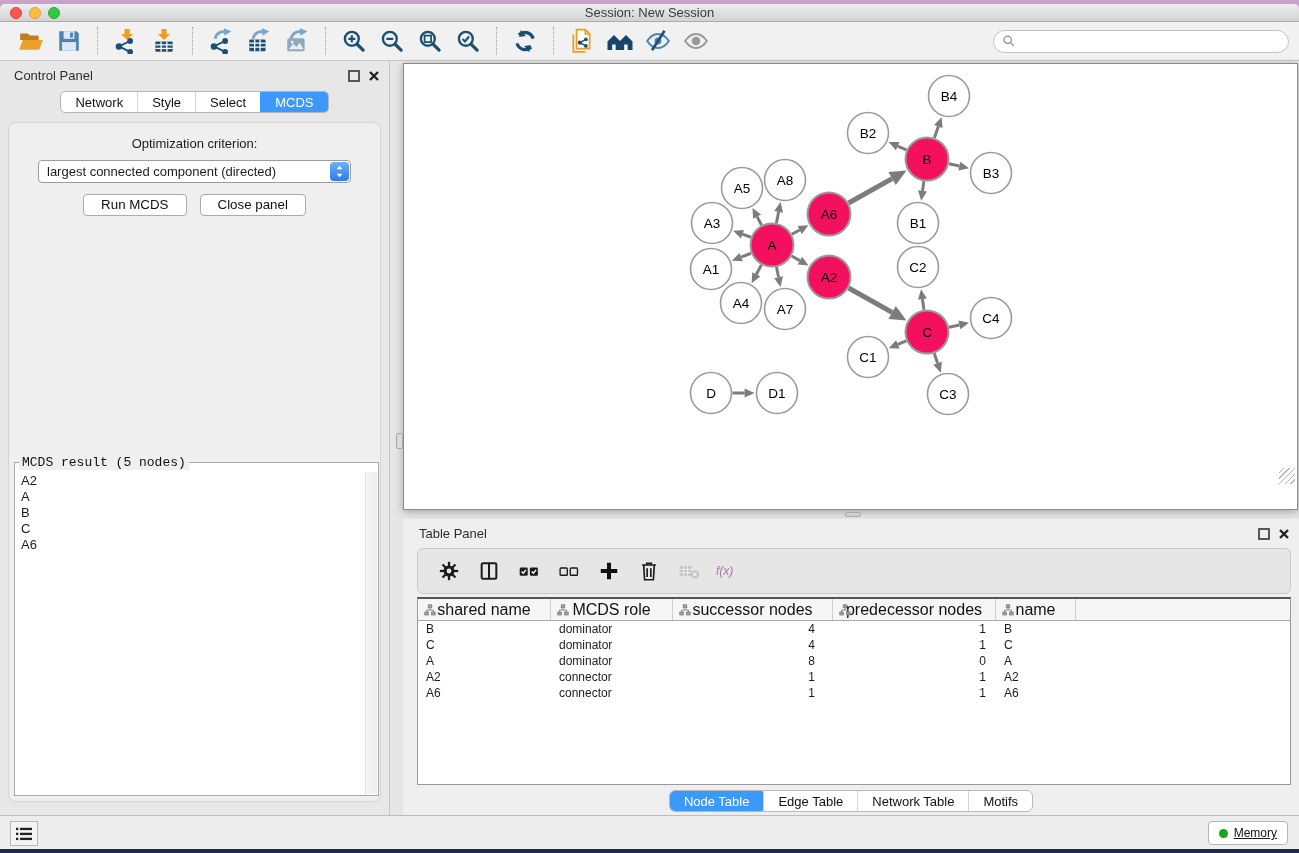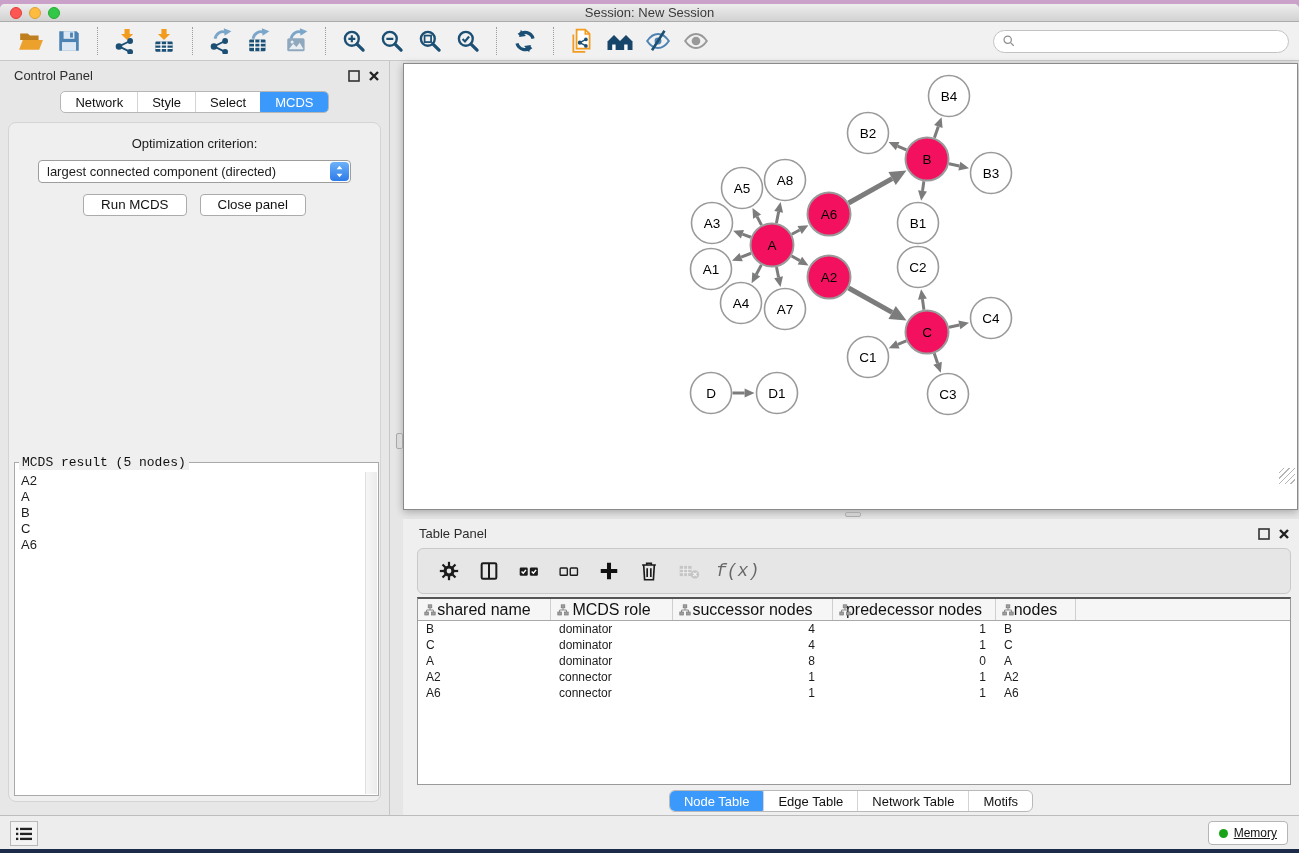--- a/index.html
+++ b/index.html
@@ -78,21 +78,21 @@
             border:1px solid #a8a8a8; border-radius:2px; }
   .hthumb { position:absolute; left:845px; top:508px; width:16px; height:5px; background:#cfcfcf;
             border:1px solid #ababab; border-radius:2px; }
 
   
   .tpanel { position:absolute; left:403px; top:515px; width:896px; height:296px; background:#efefef; }
   .tp-toolbar { position:absolute; left:14px; right:8px; top:29px; height:46px; background:#e6e6e6;
                 border:1px solid #c9c9c9; border-radius:6px; display:flex; align-items:center; padding-left:14px; gap:6px; }
   .tp-toolbar .tbtn { width:28px; height:28px; margin:0 3px; }
   .tp-toolbar .tbtn svg { width:22px; height:22px; }
-  .fx { font-family:Liberation Mono, monospace; font-style:italic; font-size:18px; color:#000000; padding-left:4px; }
+  .fx { font-family:Liberation Sans, sans-serif; font-style:italic; font-size:12px; color:#701a75; padding-left:4px; }
   .datatable { position:absolute; left:14px; right:8px; top:78px; height:188px; background:#fff;
                border:1px solid #9a9a9a; border-top:2px solid #555; overflow:hidden; }
   .thead { display:flex; height:22px; background:#f6f6f6; border-bottom:1px solid #a9a9a9; }
   .th { position:relative; border-right:1px solid #cfcfcf; display:flex; align-items:center; justify-content:center;
         font-size:16px; color:#111; }
   .th svg { position:absolute; left:6px; width:12px; height:12px; }
   .trow { display:flex; height:16px; line-height:16px; font-size:12px; }
   .td { overflow:hidden; white-space:nowrap; }
   .tp-tabs { position:absolute; left:0; right:0; top:271px; display:flex; justify-content:center; }
   .tp-tabs .tabstrip { height:22px; border-radius:6px; border-color:#b9b9b9; }
@@ -540,21 +540,21 @@
             </div>
             <div class="th" style="width: 80px;">
               <svg viewBox="0 0 12 12">
                 <path d="M6 4v2M2.6 8v-2h6.8v2" stroke="#8a8a8a" fill="none"></path>
                 <g fill="#a0a0a0" stroke="#777" stroke-width="0.7">
                   <rect x="4.2" y="0.8" width="3.6" height="3"></rect>
                   <rect x="0.8" y="8" width="3.6" height="3"></rect>
                   <rect x="7.6" y="8" width="3.6" height="3"></rect>
                 </g>
               </svg>
-              <span>nodes</span>
+              <span>name</span>
             </div>
             <div class="th" style="flex: 1 1 0%; border-right: none;"></div>
           </div>
       <div id="tbody">
             <div class="trow">
               <div class="td" style="width: 133px; text-align: left; padding-left: 8px;">B</div>
               <div class="td" style="width: 122px; text-align: left; padding-left: 8px;">dominator</div>
               <div class="td" style="width: 160px; text-align: right; padding-right: 18px;">4</div>
               <div class="td" style="width: 163px; text-align: right; padding-right: 10px;">1</div>
               <div class="td" style="width: 80px; text-align: left; padding-left: 8px;">B</div>

